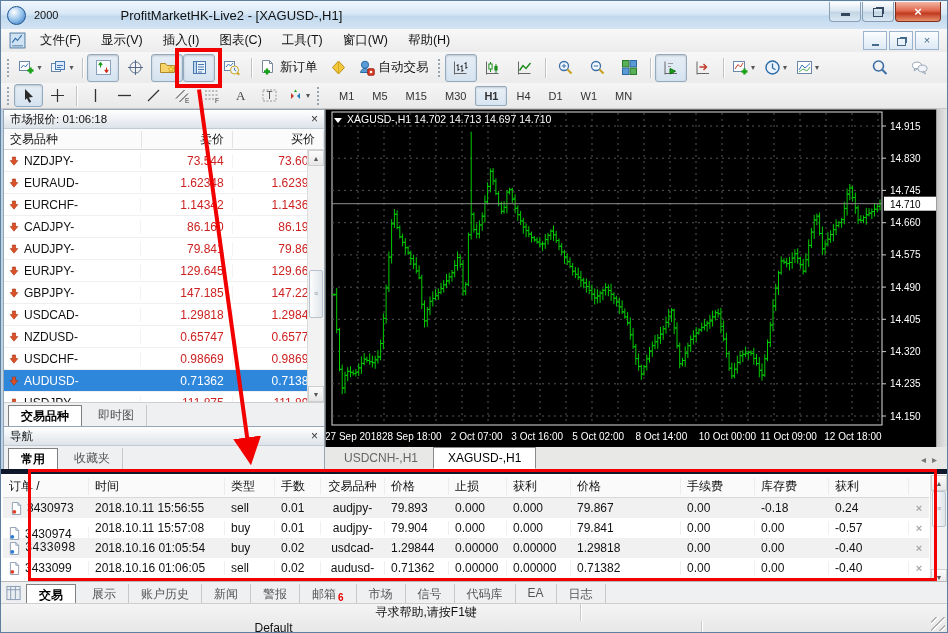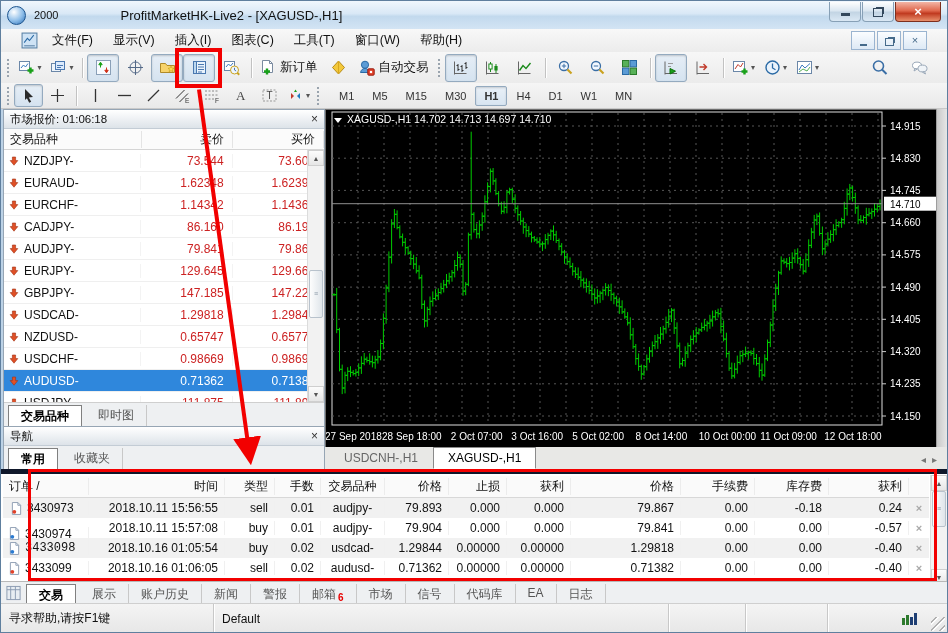--- a/index.html
+++ b/index.html
@@ -11,21 +11,21 @@
   .app-logo{width:17px;height:17px;border-radius:50%;background:radial-gradient(circle at 35% 30%,#ffffff,#8bbce8 55%,#2a6db5);border:1px solid #1d558f;flex:0 0 auto;}
   .title-account{margin-left:8px;font-size:11px;}
   .title-main{margin-left:62px;font-size:13px;}
   .win-controls{margin-left:auto;display:flex;gap:1px;margin-top:-6px;}
   .wbtn{width:30px;height:19px;border:1px solid #87a0b6;border-top:none;border-radius:0 0 4px 4px;
     background:linear-gradient(#fdfefe,#dbe7f1 45%,#c3d5e4 55%,#dae8f4);display:flex;align-items:center;justify-content:center;color:#33485c;font-size:11px;line-height:1;}
   .wbtn.close{width:44px;background:linear-gradient(#f2b5a5,#e0694e 45%,#c03a20 60%,#e8906c);border-color:#7d2f1d;color:#fff;font-weight:bold;font-size:13px;}
   .glyph-min{width:9px;height:3px;background:currentColor;margin-top:6px;}
   .glyph-restore{width:8px;height:7px;border:1px solid currentColor;box-shadow:2px -2px 0 -1px #33485c;margin-top:2px;}
   
-  .menubar{position:absolute;left:0;top:28px;right:0;height:23px;display:flex;align-items:center;background:linear-gradient(#f8f8f8,#ececec);border-bottom:1px solid #d2d2d2;padding:0 16px;}
+  .menubar{position:absolute;left:0;top:28px;right:0;height:23px;display:flex;align-items:center;background:linear-gradient(#f8f8f8,#ececec);border-bottom:1px solid #d2d2d2;padding:0 4px;}
   .menubar .child-icon{width:17px;height:17px;margin:0 4px;}
   .menu-item{padding:2px 10px;font-size:12.5px;}
   .mdi-controls{margin-left:auto;display:flex;gap:2px;padding-right:4px;}
   .mdi-btn{width:22px;height:17px;border:1px solid #9ab4d0;background:linear-gradient(#fbfdff,#dde9f5);display:flex;align-items:center;justify-content:center;color:#456a8a;font-size:11px;line-height:1;}
   .mdi-btn .glyph-min{margin-top:8px;width:7px;height:2px;}
   .mdi-btn .glyph-restore{width:7px;height:6px;box-shadow:2px -2px 0 -1px #456a8a;}
   
   .toolbar1{position:absolute;left:0;top:51px;right:0;height:31px;display:flex;align-items:center;background:linear-gradient(#f7f7f7,#ebebeb);border-bottom:1px solid #d8d8d8;padding:0 2px;}
   .toolbar2{position:absolute;left:0;top:82px;right:0;height:25px;display:flex;align-items:center;background:linear-gradient(#f5f5f5,#e9e9e9);border-bottom:1px solid #c9c9c9;padding:0 2px;}
   .tb-btn{height:26px;min-width:26px;display:flex;align-items:center;justify-content:center;border:1px solid transparent;border-radius:3px;padding:0 2px;}
@@ -73,34 +73,34 @@
   .ctab.active{background:#fff;border:1px solid #8a8a8a;border-bottom-color:#fff;color:#000;}
   .ctab-arrows{margin-left:auto;display:flex;gap:6px;color:#777;font-size:10px;padding:0 6px 4px 0;}
   
   .terminal{position:absolute;left:0;top:468px;right:0;height:112px;background:#fff;border-top:5px solid #0f172a;}
   .t-table{position:absolute;left:2px;top:2px;right:18px;}
   .t-hrow{display:flex;height:21px;align-items:center;border-bottom:1px solid #d8d8d8;background:#fafafa;font-size:12px;}
   .t-cell{padding:0 6px;white-space:nowrap;overflow:hidden;border-right:1px solid #ececec;box-sizing:border-box;}
   .t-row{display:flex;height:20px;align-items:center;font-size:12px;}
   .t-row:nth-child(even){background:#f1f1f1;}
   .t-row .t-cell{border-right:1px solid #f0f0f0;}
-  .t-right{text-align:right;}
+  .t-right{text-align:left;}
   .t-center{text-align:center;}
   .t-ticket{display:flex;align-items:center;gap:5px;}
   .t-ticket .icon{width:11px;height:13px;flex:0 0 auto;}
   .t-ticket .icon svg{width:100%;height:100%;display:block;}
   .t-close{color:#a8a8a8;font-weight:bold;font-size:11px;text-align:center;}
   .t-scroll{position:absolute;right:0;top:1px;width:16px;height:110px;background:#f2f2f2;border-left:1px solid #dcdcdc;}
   
   .bottom-tabs{position:absolute;left:0;top:580px;right:0;height:22px;background:#eef0f2;border-top:1px solid #b8b8b8;display:flex;align-items:flex-start;padding:2px 2px 0 2px;}
   .bt-icon{width:17px;height:16px;margin:1px 4px 0 2px;}
   .bt-icon svg{width:100%;height:100%;display:block;}
   .badge{color:#e80000;font-weight:bold;font-size:10px;vertical-align:sub;margin-left:2px;}
   
-  .statusbar{position:absolute;left:0;top:602px;right:0;height:29px;background:linear-gradient(#f4f4f4,#e7e7e7);border-top:1px solid #cfcfcf;display:flex;align-items:center;font-size:12px;}
+  .statusbar{position:absolute;left:0;top:602px;right:0;height:29px;background:linear-gradient(#f4f4f4,#e7e7e7);border-top:1px solid #cfcfcf;display:flex;align-items:center;font-size:12px;flex-direction:column;}
   .sb-sec{height:100%;display:flex;align-items:center;padding:0 8px;box-sizing:border-box;border-right:1px solid #c8c8c8;box-shadow:1px 0 0 #fff;}
   .conn-icon{display:flex;align-items:flex-end;gap:1px;margin-left:auto;margin-right:22px;}
   .conn-icon i{display:block;width:3px;}
   .resize-grip{position:absolute;right:2px;bottom:2px;width:14px;height:14px;
     background:repeating-linear-gradient(135deg,transparent 0 3px,#b0b0b0 3px 4.5px,#fdfdfd 4.5px 6px);}
   
   #overlay{position:absolute;inset:0;pointer-events:none;z-index:60;}
   .anno-box{position:absolute;border:4px solid #f20000;box-sizing:border-box;}
   #overlay svg{position:absolute;left:0;top:0;}
 </style>

